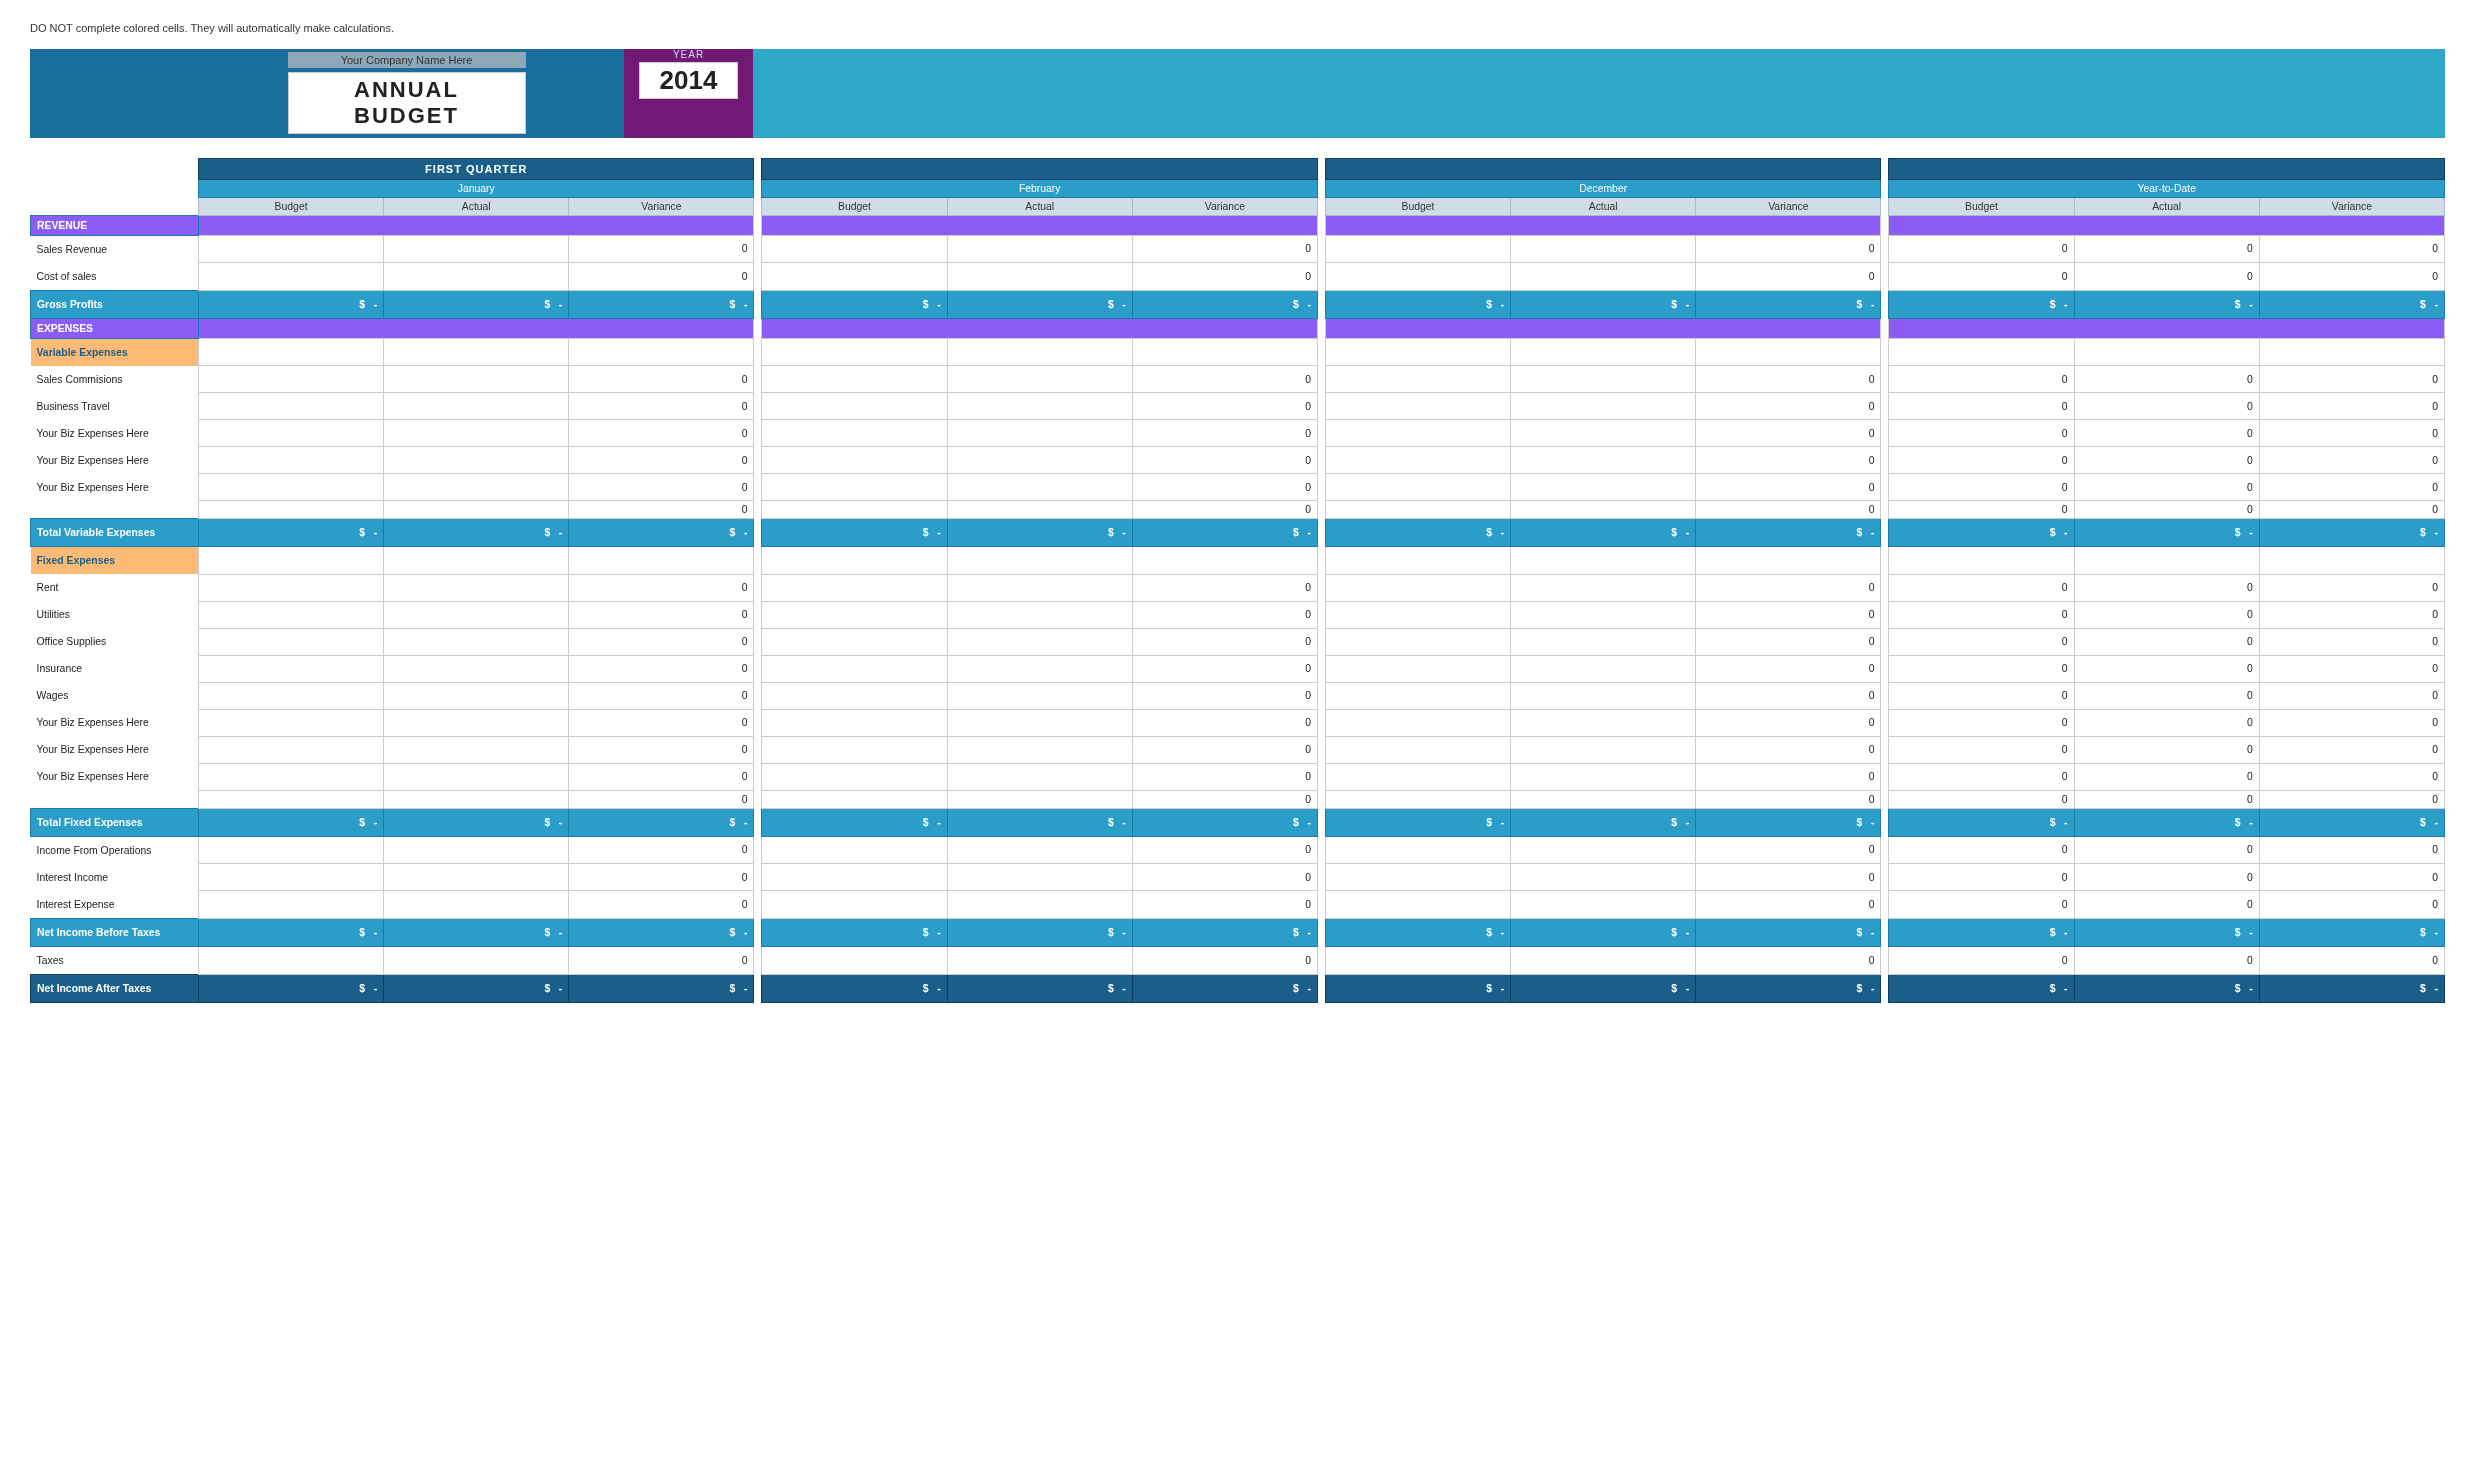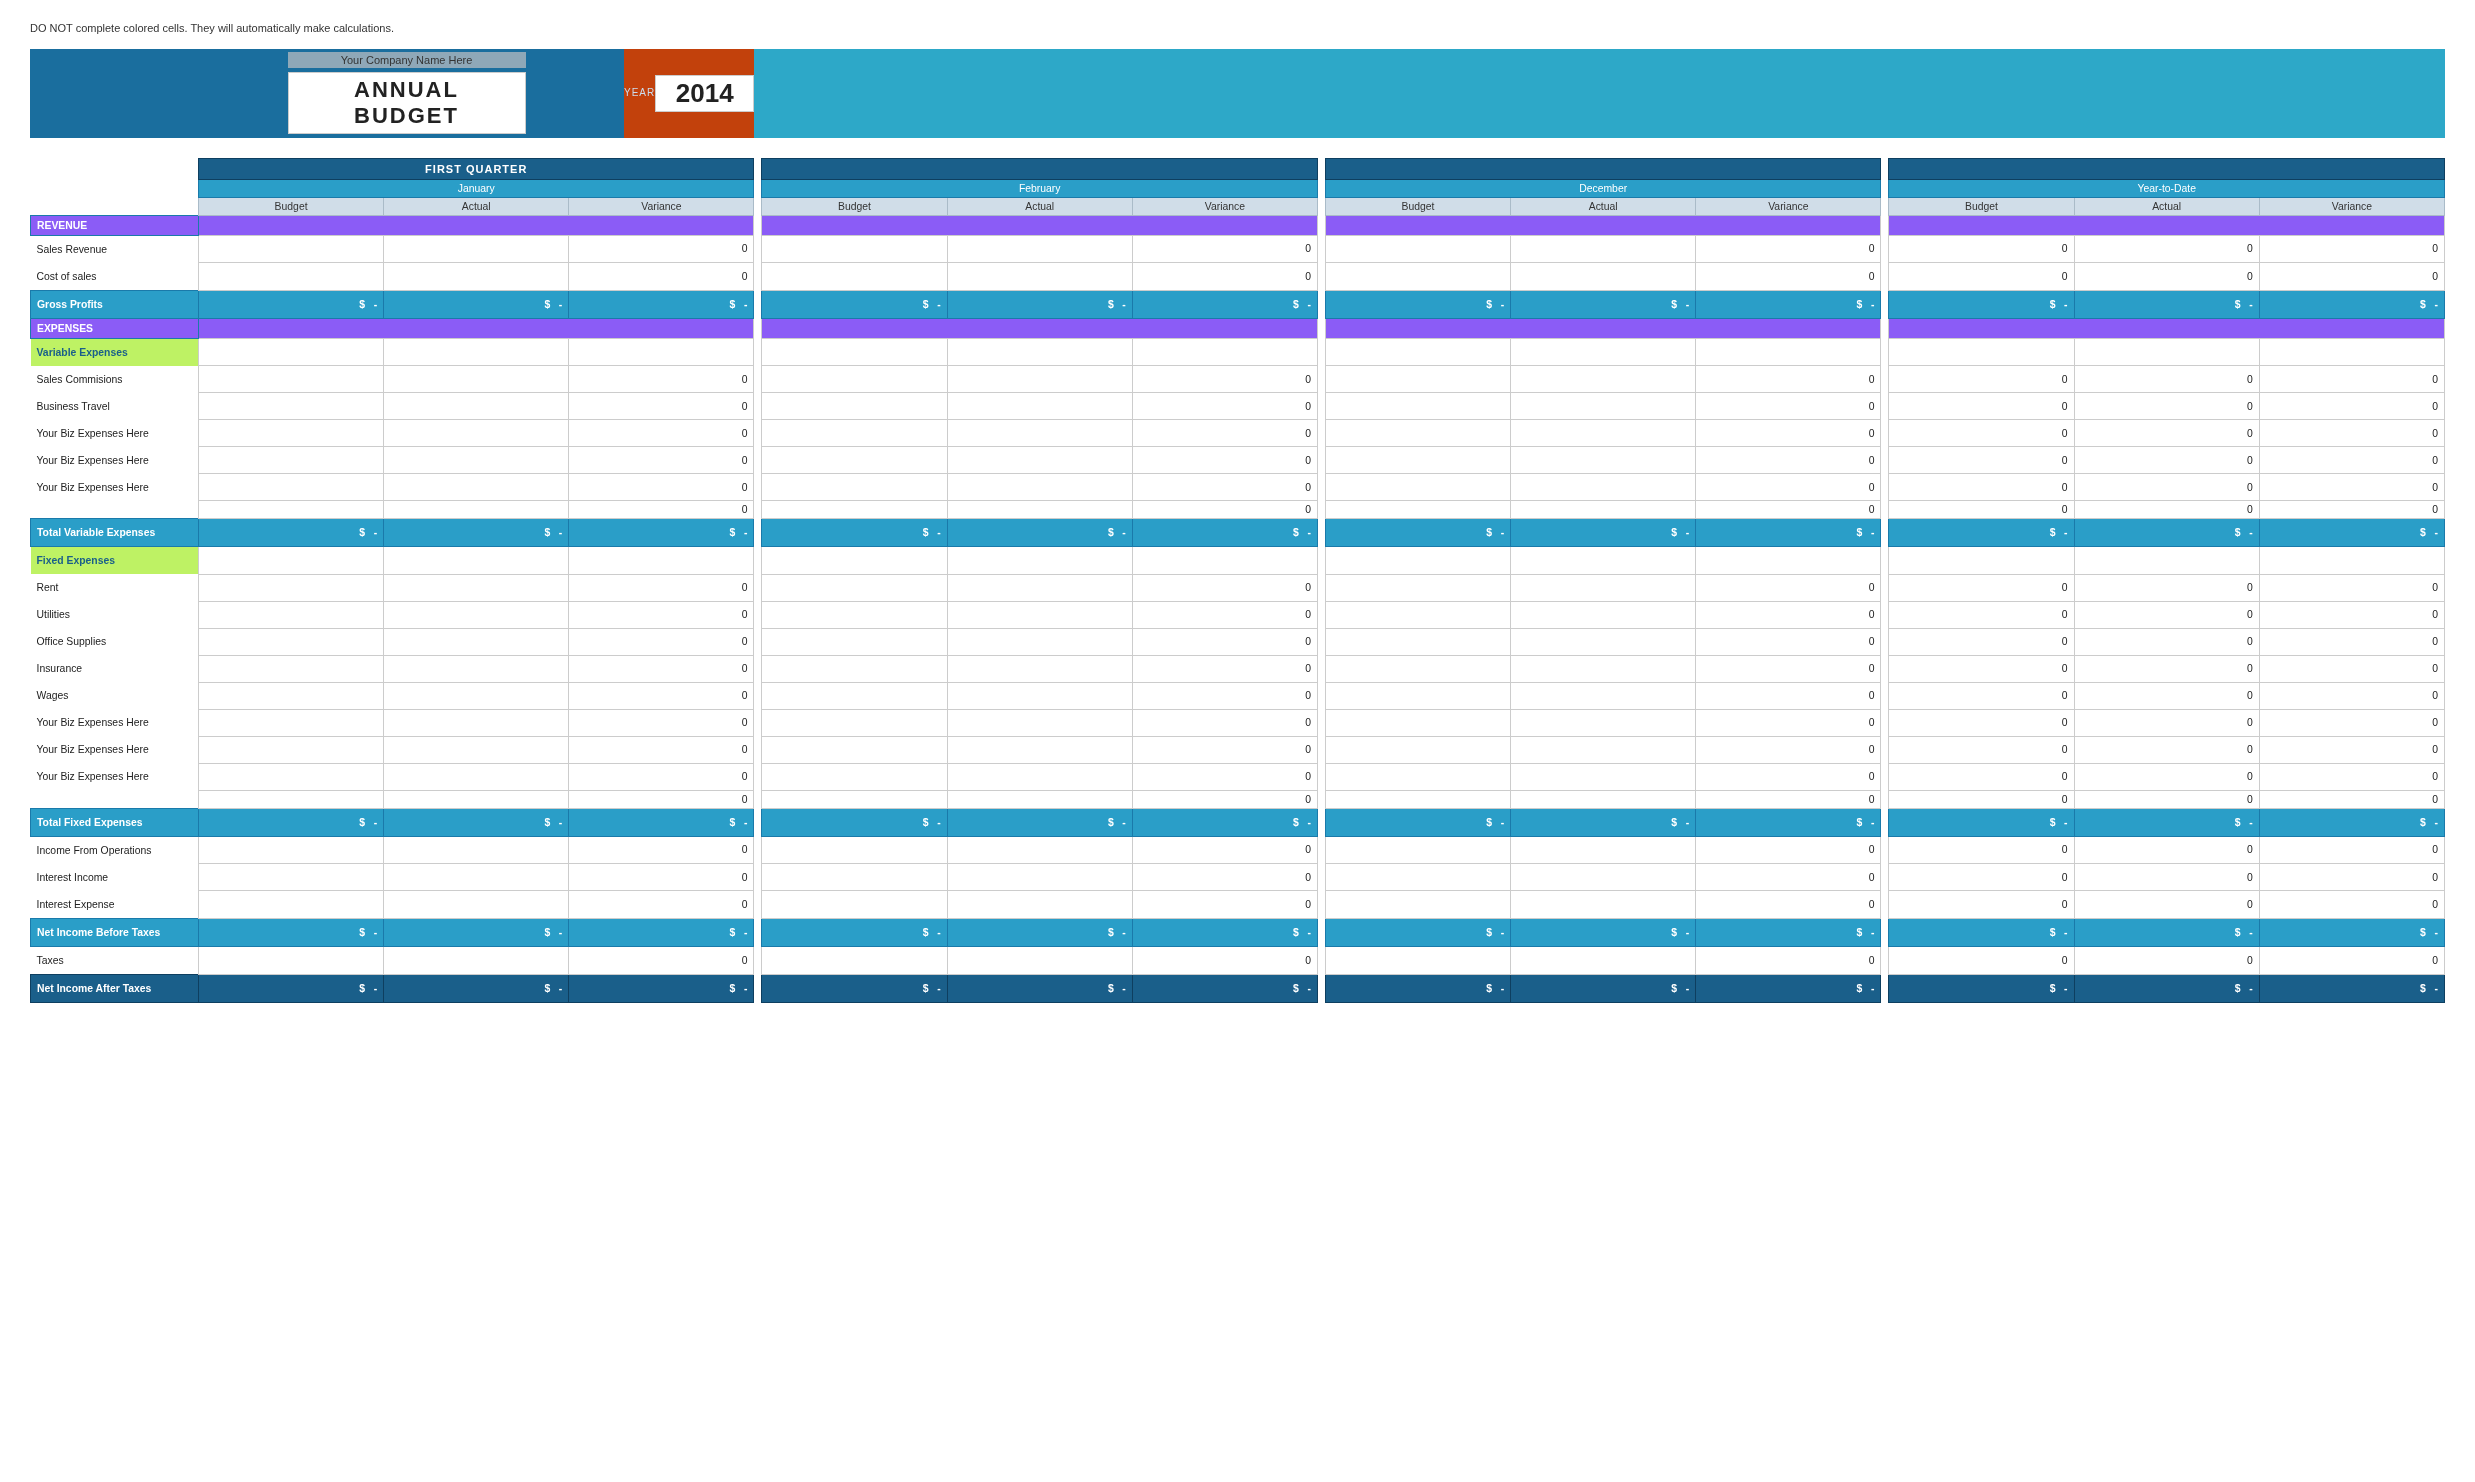--- a/index.html
+++ b/index.html
@@ -44,23 +44,23 @@
       letter-spacing: 2px;
       padding: 4px 12px;
       width: 238px;
       text-align: center;
       border: 1px solid #ccc;
     }
     .header-gap { flex: 0 0 59px; background: #1a6e9e; }
     .header-year-block {
       flex: 0 0 129px;
       display: flex;
-      flex-direction: row;
+      flex-direction: column;
       align-items: center;
-      background: #c2410c;
+      background: #701a75;
     }
     .year-label {
       color: #cde;
       font-size: 10px;
       letter-spacing: 1px;
       margin-bottom: 2px;
     }
     .year-value-box {
       background: #fff;
       color: #222;
@@ -141,21 +141,21 @@
       color: #fff;
       font-weight: bold;
       padding: 2px 6px;
       border: 1px solid #1a7aaa;
     }
 
     
     .row-subsection-header td.label-col {
       color: #1a5f8a;
       font-weight: bold;
-      background: #bef264;
+      background: #fdba74;
     }
 
     
     .row-total td {
       background: #2a9ec8 !important;
       color: #fff !important;
       font-weight: bold;
       border: 1px solid #1a7aaa !important;
     }
     .row-total td.label-col {

